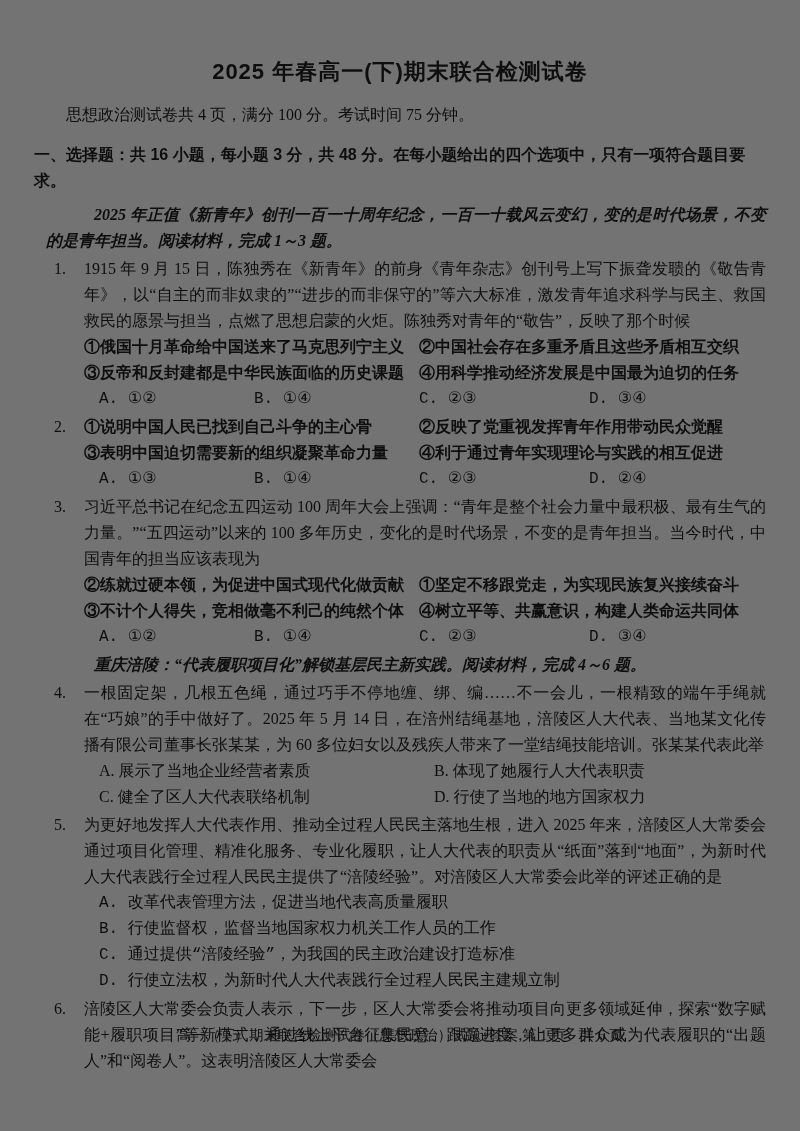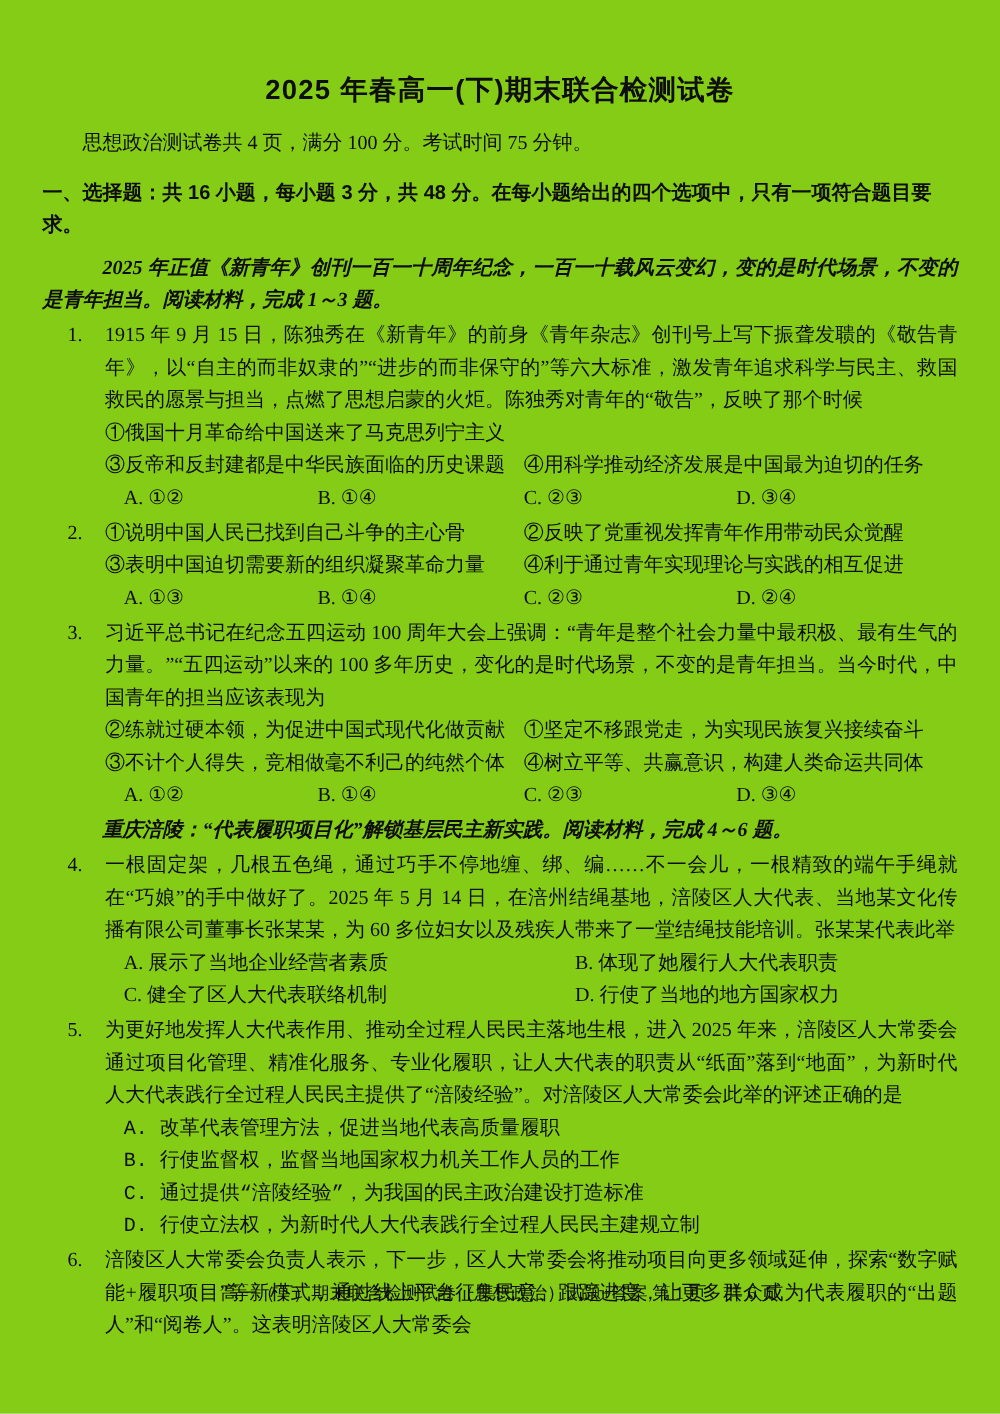--- a/index.html
+++ b/index.html
@@ -1,18 +1,18 @@
 <!DOCTYPE html>
 <html><head>
 <meta charset="utf-8">
 <style>
   * { box-sizing: border-box; }
   html, body { margin: 0; padding: 0; background: #e8e8e8; }
   .page {
-    width: 800px; height: 1131px; margin: 0 auto; background: #84cc16;
+    width: 800px; height: 1131px; margin: 0 auto; background: #737373;
     color: #0e0e0e; position: relative;
     font-family: "Liberation Serif", "DejaVu Serif", serif;
     font-size: 16px; line-height: 26px;
     padding: 58px 34px 0 34px;
   }
   .title {
     text-align: center; font-family: "Liberation Sans", "DejaVu Sans", sans-serif;
     font-weight: bold; font-size: 22px; line-height: 28px; margin: 0 0 16px 0;
     letter-spacing: 1px;
   }
@@ -21,28 +21,28 @@
     font-weight: bold; font-size: 20px; line-height: 24px; margin: 0 0 24px 0;
     letter-spacing: 1px;
   }
   .exam-info { margin: 0 0 14px 0; text-indent: 2em; }
   .section-heading {
     font-family: "Liberation Sans", "DejaVu Sans", sans-serif;
     font-weight: bold; font-size: 16px; margin: 0 0 8px 0; line-height: 26px;
   }
   .material {
     font-style: italic; font-weight: bold; text-indent: 3em;
-    margin: 0 0 2px 0; text-align: justify;
+    margin: 0 0 2px 12px; text-align: justify;
   }
   .question { position: relative; padding-left: 50px; margin: 0 0 2px 0; }
   .qnum { position: absolute; left: 20px; top: 0; }
   .stem { margin: 0; text-align: justify; }
-  .stmt-row { display: grid; grid-template-columns: 335px 1fr; }
-  .choices-inline { display: grid; grid-template-columns: 155px 165px 170px 1fr; padding-left: 15px; }
-  .choices-2col { display: grid; grid-template-columns: 335px 1fr; padding-left: 15px; gap: 26px; }
+  .stmt-row { display: grid; grid-template-columns: 335px 1fr; font-weight: bold; }
+  .choices-inline { display: grid; grid-template-columns: 155px 165px 170px 1fr; padding-left: 15px; font-family: Liberation Mono, monospace; }
+  .choices-2col { display: grid; grid-template-columns: 335px 1fr; padding-left: 15px; }
   .choice-line { padding-left: 15px; font-family: Liberation Mono, monospace; }
   .footer {
     position: absolute; left: 0; right: 0; top: 1024px; text-align: center;
     font-size: 14.5px; line-height: 22px; color: #0e0e0e;
   }
 </style>
 </head>
 <body>
 
 <div class="page">
@@ -53,20 +53,21 @@
 
   <p class="section-heading">一、选择题：共 16 小题，每小题 3 分，共 48 分。在每小题给出的四个选项中，只有一项符合题目要求。</p>
 
   <p class="material">2025 年正值《新青年》创刊一百一十周年纪念，一百一十载风云变幻，变的是时代场景，不变的是青年担当。阅读材料，完成 1～3 题。</p>
 
   <div class="question">
     <span class="qnum">1.</span>
     <p class="stem">1915 年 9 月 15 日，陈独秀在《新青年》的前身《青年杂志》创刊号上写下振聋发聩的《敬告青年》，以“自主的而非奴隶的”“进步的而非保守的”等六大标准，激发青年追求科学与民主、救国救民的愿景与担当，点燃了思想启蒙的火炬。陈独秀对青年的“敬告”，反映了那个时候</p>
     <div class="stmt-row">
       <span>①俄国十月革命给中国送来了马克思列宁主义</span>
+      <span>②中国社会存在多重矛盾且这些矛盾相互交织</span>
     </div>
     <div class="stmt-row">
       <span>③反帝和反封建都是中华民族面临的历史课题</span>
       <span>④用科学推动经济发展是中国最为迫切的任务</span>
     </div>
     <div class="choices-inline">
       <span>A. ①②</span>
       <span>B. ①④</span>
       <span>C. ②③</span>
       <span>D. ③④</span>

